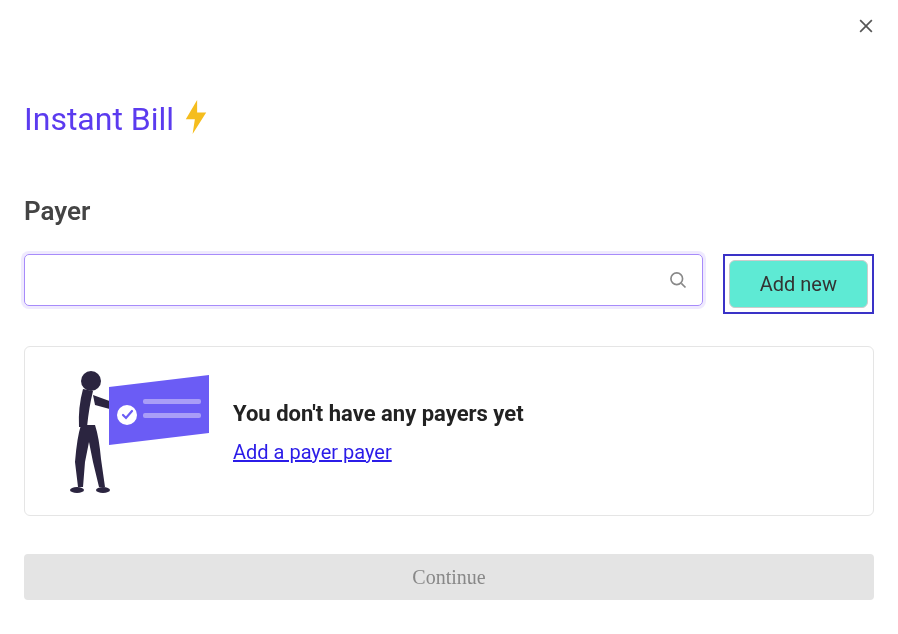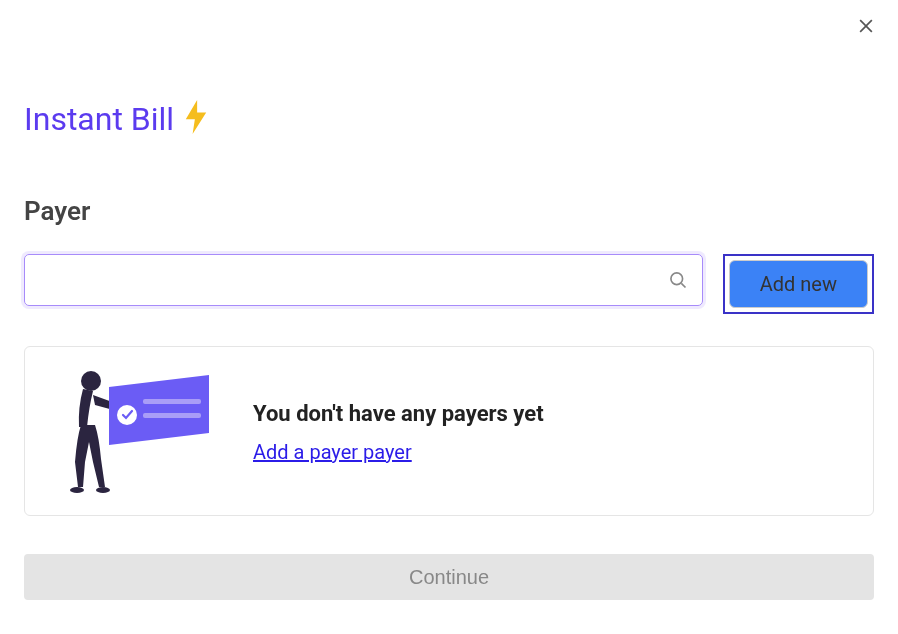--- a/index.html
+++ b/index.html
@@ -87,37 +87,37 @@
       width: 20px;
       height: 20px;
     }
     .add-new-wrap {
       border: 2px solid #3a32c7;
       padding: 4px;
       border-radius: 0;
     }
     .add-new-btn {
       border: 1px solid #ccc;
-      background: #3b82f6;
+      background: #5eead4;
       border-radius: 6px;
       padding: 0 30px;
       font-size: 20px;
       color: #333;
       cursor: pointer;
       height: 48px;
       font-family: inherit;
     }
     .empty-card {
       margin-top: 32px;
       border: 1px solid #e5e5e5;
       border-radius: 6px;
       padding: 20px 28px 18px 28px;
       display: flex;
       align-items: center;
-      gap: 40px;
+      gap: 20px;
     }
     .illustration {
       width: 160px;
       height: 130px;
       position: relative;
       flex-shrink: 0;
     }
     .empty-text {
       display: flex;
       flex-direction: column;
@@ -137,21 +137,21 @@
     .continue-btn {
       margin-top: 38px;
       width: 100%;
       height: 46px;
       background: #e4e4e4;
       color: #888;
       border: none;
       border-radius: 4px;
       font-size: 20px;
       cursor: not-allowed;
-      font-family: Liberation Sans, sans-serif;
+      font-family: Liberation Serif, serif;
     }
   </style>
 </head>
 <body>
 
 <div class="close-btn">
   <span>
     <svg viewBox="0 0 24 24" fill="none" stroke="currentColor" stroke-width="2">
       <line x1="5" y1="5" x2="19" y2="19"></line>
       <line x1="19" y1="5" x2="5" y2="19"></line>

